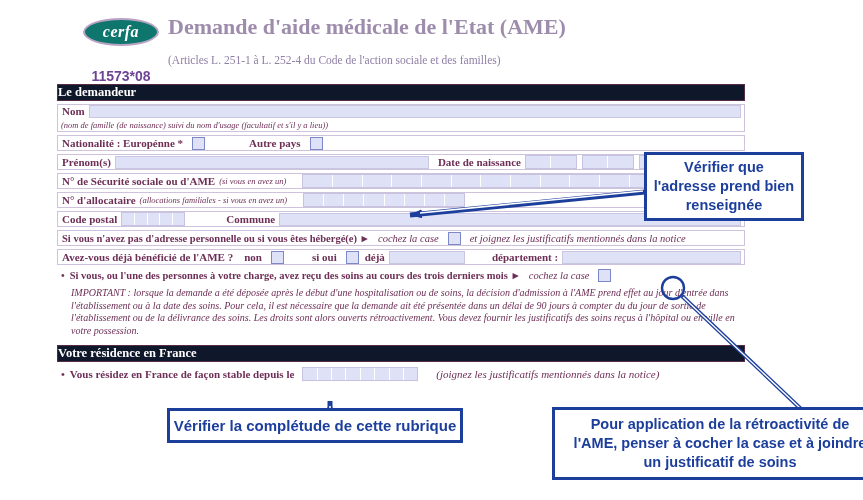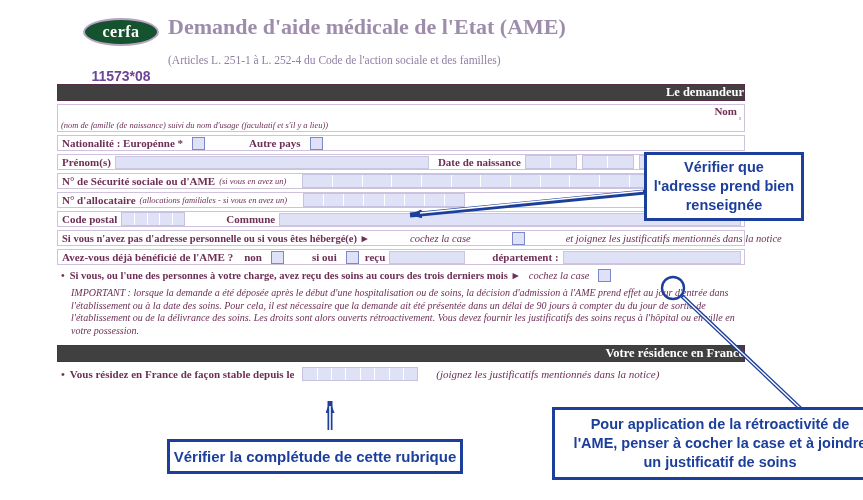--- a/index.html
+++ b/index.html
@@ -2,60 +2,60 @@
 <html><head>
 <meta charset="utf-8">
 <style>
   * { margin:0; padding:0; box-sizing:border-box; }
   body { background:#fff; }
   .page { position:relative; width:863px; height:500px; background:#ffffff;
           font-family:"Liberation Serif", serif; overflow:hidden; }
 
   
   .brand { position:absolute; left:76px; top:18px; width:90px; text-align:center; }
-  .cerfa-oval { width:76px; height:28px; margin:0 auto; background:#14532d;
+  .cerfa-oval { width:76px; height:28px; margin:0 auto; background:#0f766e;
                 border:2px solid #b9a3c4; border-radius:50%;
-                color:#fff; font-weight:bold; font-size:16px;
+                color:#fff; font-style:italic; font-weight:bold; font-size:16px;
                 line-height:24px; letter-spacing:.5px; }
   .cerfa-num { margin-top:22px; color:#6d4496; font-family:"Liberation Sans",sans-serif;
                font-weight:bold; font-size:14px; }
   .titleblock { position:absolute; left:168px; top:14px; width:530px; text-align:left; }
   .title { color:#9d8cab; font-weight:bold; font-size:22px; }
   .subtitle { color:#8f7fa5; font-size:11.5px; margin-top:14px; }
 
   
   .form { position:absolute; left:57px; top:84px; width:688px; color:#6e2f56; }
-  .sect-hdr { height:17px; background:#404040; border:1px solid #572a46; color:#fff;
-              font-weight:bold; font-size:12.5px; text-align:right; line-height:15px; }
+  .sect-hdr { height:17px; background:#0f172a; border:1px solid #572a46; color:#fff;
+              font-weight:bold; font-size:12.5px; text-align:left; line-height:15px; }
   .row { display:flex; align-items:center; border:1px solid #cfc2dd; background:#fff;
          min-height:16px; padding:0 3px; margin-top:3px; font-size:11px; }
   .row.noborder { border:none; padding:0 3px; }
   .lbl { font-weight:bold; white-space:nowrap; padding:0 4px 0 1px; }
   .note-inline { font-style:italic; font-size:8.5px; white-space:nowrap; padding-right:16px; }
   .it { font-style:italic; font-weight:normal; white-space:nowrap; padding:0 4px; }
   .fld { background:#dfe2f6; height:13px; border:1px solid #c9c6e2; }
   .grow { flex:1; }
   .cb { width:13px; height:13px; background:#dfe2f6; border:1px solid #7d88c8; margin:0 5px; flex:none; }
   .cells { display:flex; gap:5px; }
   .cgroup { display:flex; border:1px solid #c6c3e0; background:#fff; height:14px; }
   .cell { background:#dfe2f6; border-right:1px solid #fff; }
   .cell:last-child { border-right:none; }
   .nom-row { display:block; padding:0; }
-  .nom-line { display:flex; align-items:flex-end; min-height:15px; padding:0 3px;flex-direction:column; }
+  .nom-line { display:flex; align-items:flex-start; min-height:15px; padding:0 3px; }
   .nom-note { font-style:italic; font-size:8.5px; padding:0 3px 1px 3px; }
   .important { font-style:italic; font-size:10px; line-height:12.5px; color:#6e2f56;
                margin:4px 2px 0 14px; width:668px; }
   .spacer8 { height:8px; }
 
   
   .callout { position:absolute; background:#fff; border:3px solid #1d3f9c; color:#1d3f9c;
              font-family:"Liberation Sans",sans-serif; font-weight:bold; text-align:center;
              z-index:3; }
   .c1 { left:644px; top:152px; width:160px; font-size:14.5px; line-height:19px; padding:3px 4px; }
-  .c2 { left:167px; top:439px; width:296px; font-size:15px; line-height:21px; padding:4px 2px; }
+  .c2 { left:167px; top:408px; width:296px; font-size:15px; line-height:21px; padding:4px 2px; }
   .c3 { left:552px; top:407px; width:336px; font-size:14.5px; line-height:19px; padding:5px 14px; }
   .overlay { position:absolute; left:0; top:0; width:863px; height:500px; z-index:2;
              pointer-events:none; }
 </style>
 </head>
 <body>
 
 <div class="page">
 
   <div class="brand">
@@ -155,34 +155,34 @@
         <div class="cell grow"></div>
           <div class="cell grow"></div>
           <div class="cell grow"></div>
           <div class="cell grow"></div>
           <div class="cell grow"></div>
       </div>
       <span class="lbl" style="margin-left:40px">Commune</span>
       <div class="fld grow"></div>
     </div>
 
-    <div class="row" style="font-size:10.5px;gap:32px;">
+    <div class="row" style="font-size:10.5px;">
       <span class="lbl">Si vous n'avez pas d'adresse personnelle ou si vous êtes hébergé(e) ►</span>
       <span class="it">cochez la case</span>
       <div class="cb"></div>
       <span class="it">et joignez les justificatifs mentionnés dans la notice</span>
     </div>
 
     <div class="row">
       <span class="lbl">Avez-vous déjà bénéficié de l'AME ?</span>
       <span class="lbl" style="margin-left:6px">non</span>
       <div class="cb"></div>
       <span class="lbl" style="margin-left:22px">si oui</span>
       <div class="cb"></div>
-      <span class="lbl">reçu</span>
+      <span class="lbl">déjà</span>
       <div class="fld" style="width:76px"></div>
       <span class="lbl" style="margin-left:26px">département :</span>
       <div class="fld grow"></div>
     </div>
 
     <div class="row noborder" style="font-size:10.5px; margin-top:2px;">
       <span class="lbl" style="font-weight:bold">•</span>
       <span class="lbl">Si vous, ou l'une des personnes à votre charge, avez reçu des soins au cours des trois derniers mois ►</span>
       <span class="it">cochez la case</span>
       <div class="cb"></div>

